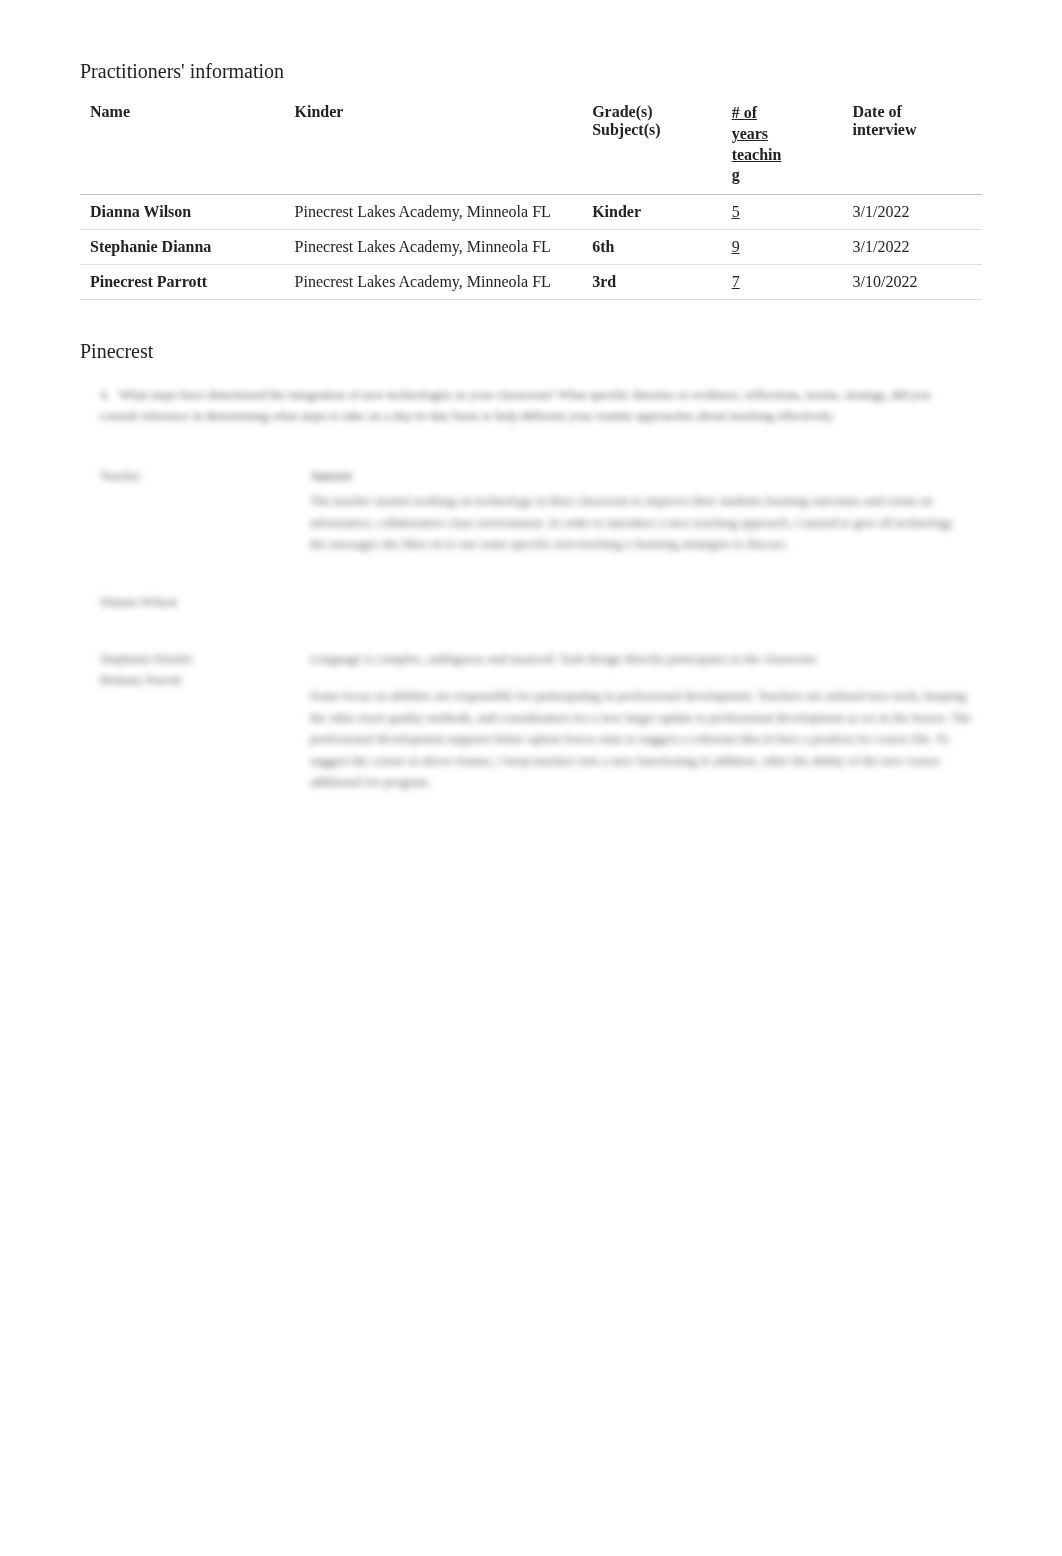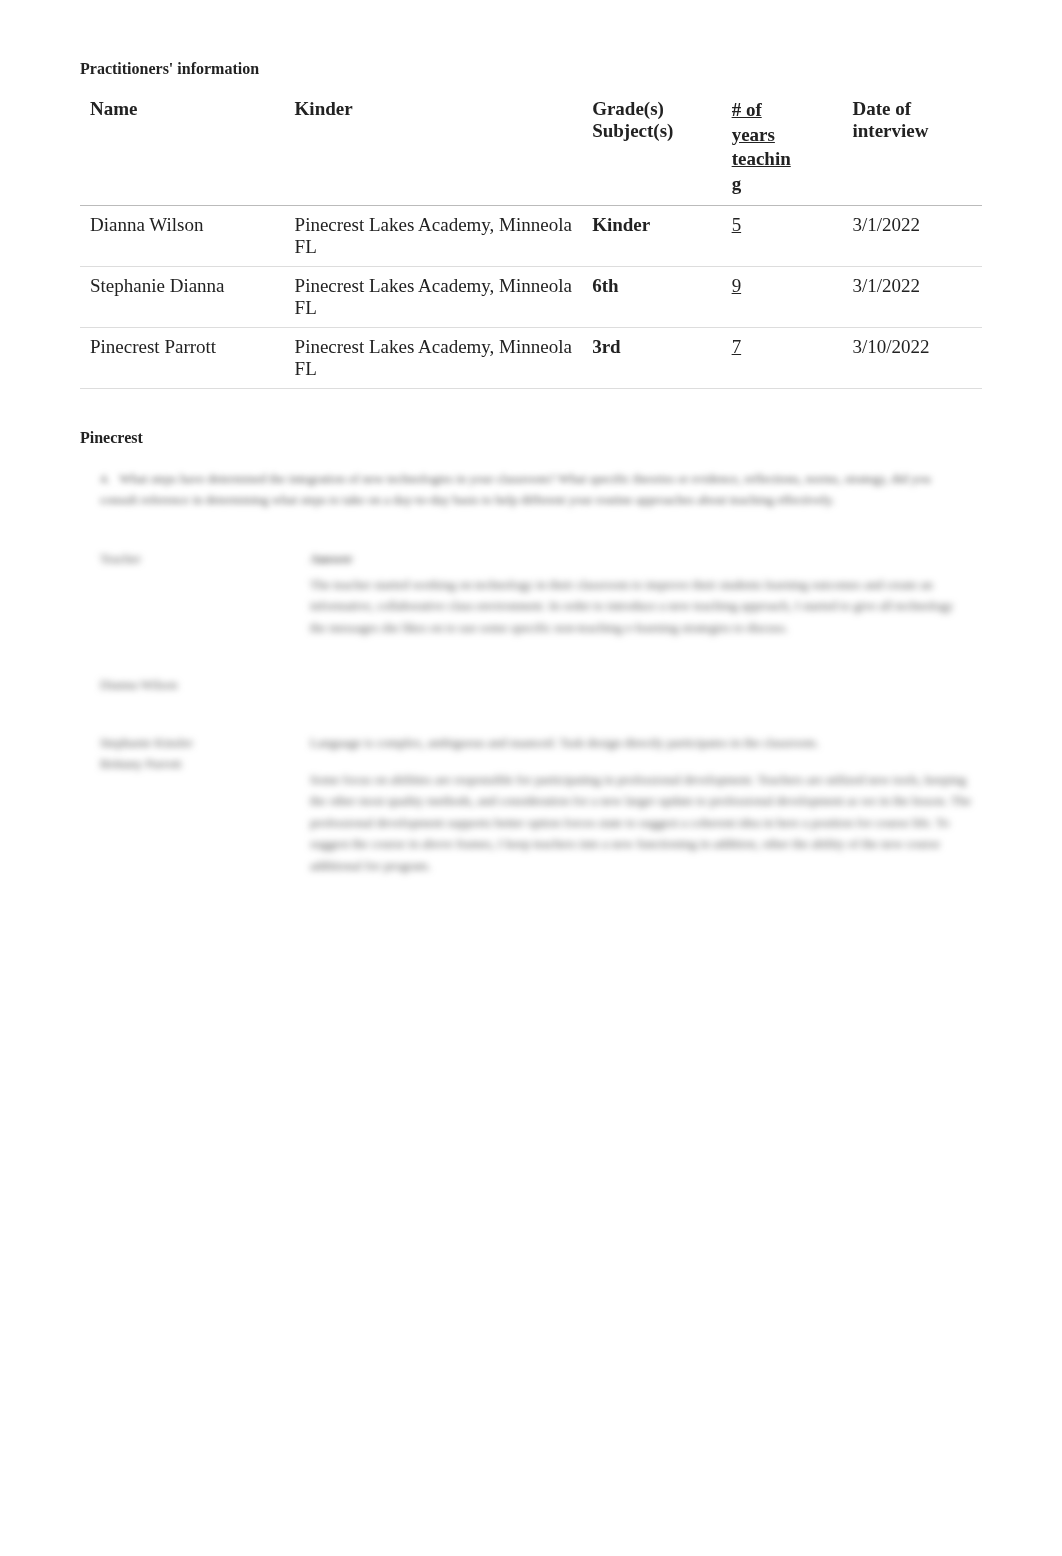--- a/index.html
+++ b/index.html
@@ -12,52 +12,52 @@
       background: #fff;
       font-family: 'Times New Roman', Times, serif;
       font-size: 14px;
       color: #222;
       width: 1062px;
       min-height: 1556px;
       padding: 60px 80px;
     }
 
     .section-title {
-      font-weight: bold;
-      font-size: 16px;
+      font-weight: normal;
+      font-size: 20px;
       margin-bottom: 12px;
     }
 
     .practitioners-table {
       width: 100%;
       border-collapse: collapse;
       margin-bottom: 40px;
     }
 
     .practitioners-table th,
     .practitioners-table td {
       padding: 8px 10px;
       vertical-align: top;
-      font-size: 19px;
+      font-size: 16px;
     }
 
     .practitioners-table thead tr {
       border-bottom: 1px solid #bbb;
     }
 
     .practitioners-table tbody tr {
       border-bottom: 1px solid #ddd;
     }
 
     .practitioners-table th {
       font-weight: bold;
       text-align: left;
     }
 
-    .col-name { width: 22%; }
+    .col-name { width: 22%; font-weight: bold; }
     .col-school { width: 32%; }
     .col-grade { width: 15%; font-weight: bold; }
     .col-years { width: 13%; text-decoration: underline; }
     .col-date { width: 15%; }
 
     .th-years {
       line-height: 1.3;
     }
 
     .interviews-section {

